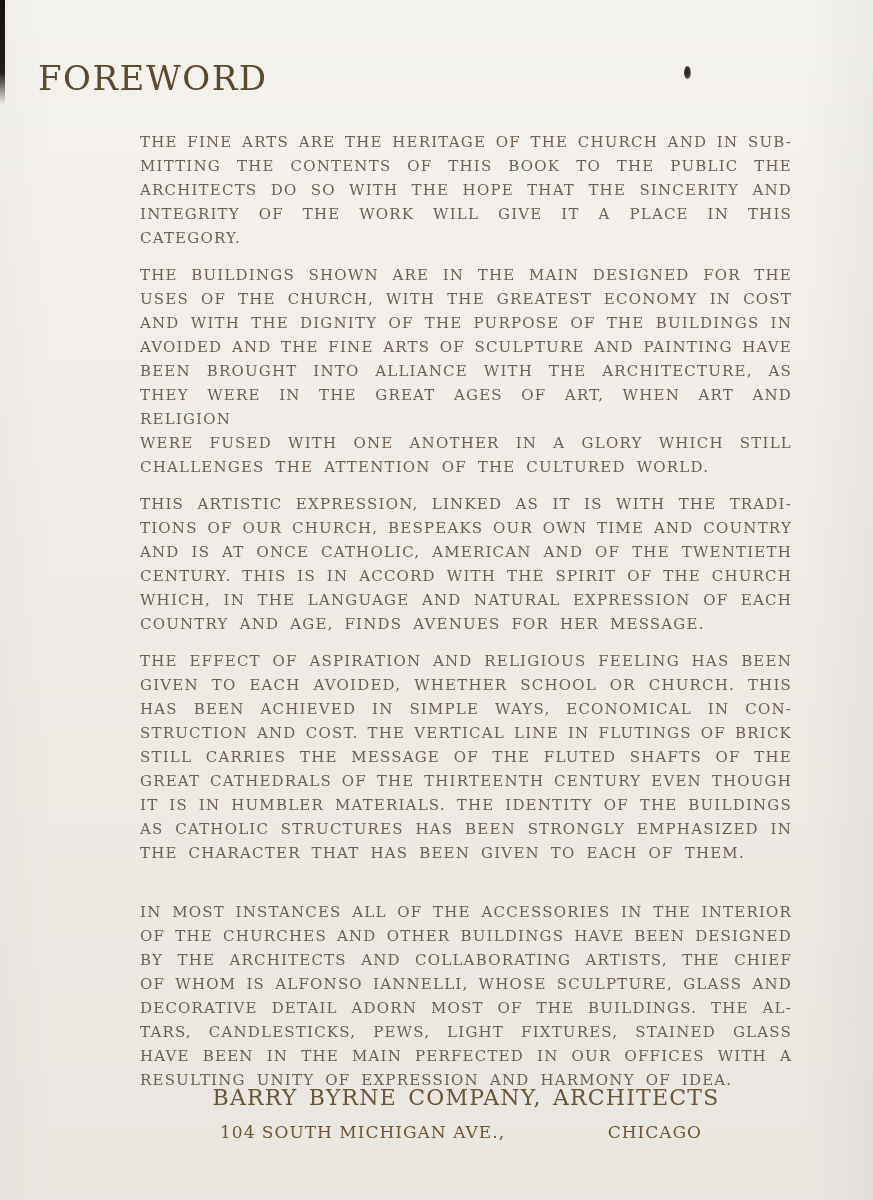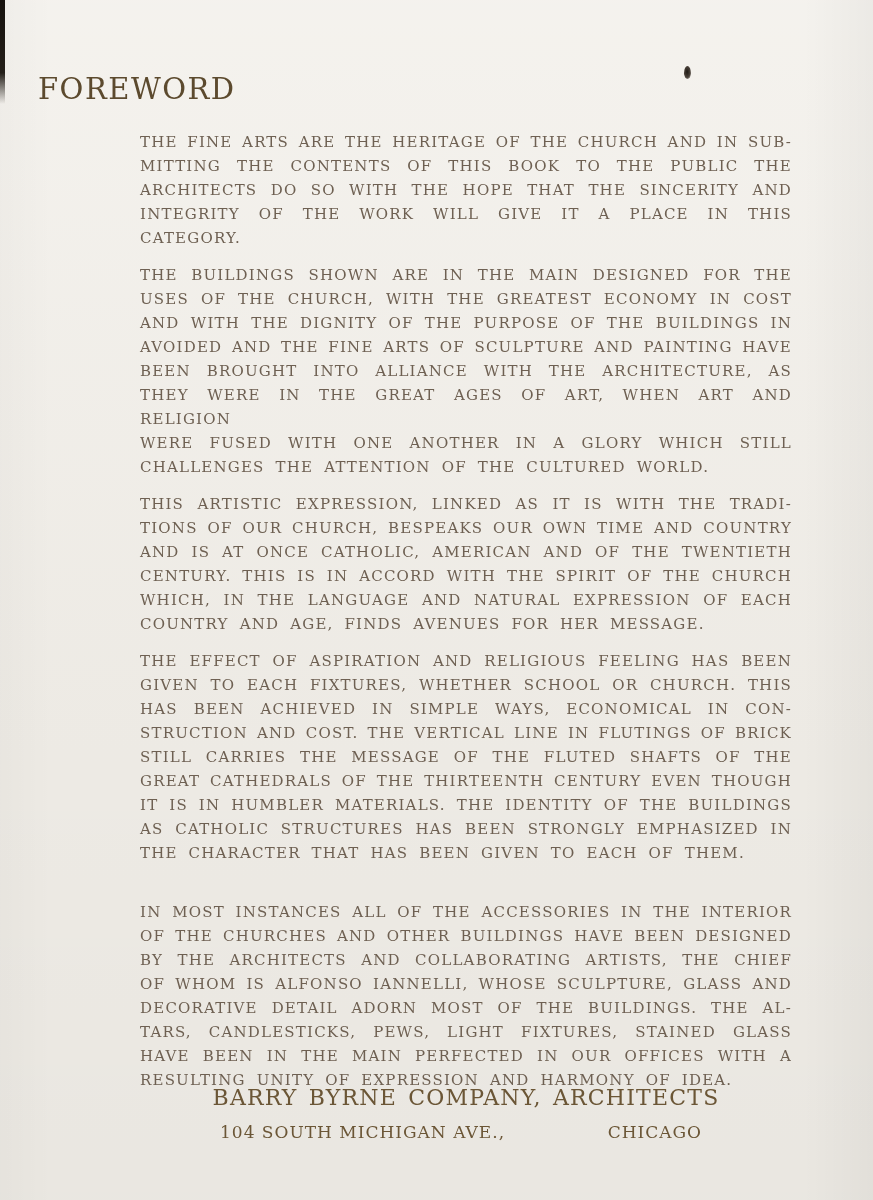--- a/index.html
+++ b/index.html
@@ -32,23 +32,23 @@
     left: 684px;
     top: 66px;
     width: 7px;
     height: 13px;
     border-radius: 50% 50% 50% 50% / 55% 55% 45% 45%;
     background: radial-gradient(ellipse at 45% 45%, #1f1a15 0%, #4a4139 55%, rgba(90,80,70,0) 100%);
   }
   .title {
     position: absolute;
     left: 38px;
-    top: 72px;
+    top: 58px;
     margin: 0;
-    font-size: 29px;
+    font-size: 34px;
     font-weight: 500;
     letter-spacing: 1.5px;
     color: var(--title-color, #5c4a2e);
   }
   .body-text {
     position: absolute;
     left: 140px;
     top: 130px;
     width: 652px;
     color: var(--body-color, #6e6052);
@@ -122,21 +122,21 @@
       <div class="paragraph">
         <div class="line">THIS ARTISTIC EXPRESSION, LINKED AS IT IS WITH THE TRADI-</div>
         <div class="line">TIONS OF OUR CHURCH, BESPEAKS OUR OWN TIME AND COUNTRY</div>
         <div class="line">AND IS AT ONCE CATHOLIC, AMERICAN AND OF THE TWENTIETH</div>
         <div class="line">CENTURY. THIS IS IN ACCORD WITH THE SPIRIT OF THE CHURCH</div>
         <div class="line">WHICH, IN THE LANGUAGE AND NATURAL EXPRESSION OF EACH</div>
         <div class="line last">COUNTRY AND AGE, FINDS AVENUES FOR HER MESSAGE.</div>
       </div>
       <div class="paragraph">
         <div class="line">THE EFFECT OF ASPIRATION AND RELIGIOUS FEELING HAS BEEN</div>
-        <div class="line">GIVEN TO EACH FIXTURES, WHETHER SCHOOL OR CHURCH. THIS</div>
+        <div class="line">GIVEN TO EACH AVOIDED, WHETHER SCHOOL OR CHURCH. THIS</div>
         <div class="line">HAS BEEN ACHIEVED IN SIMPLE WAYS, ECONOMICAL IN CON-</div>
         <div class="line">STRUCTION AND COST. THE VERTICAL LINE IN FLUTINGS OF BRICK</div>
         <div class="line">STILL CARRIES THE MESSAGE OF THE FLUTED SHAFTS OF THE</div>
         <div class="line">GREAT CATHEDRALS OF THE THIRTEENTH CENTURY EVEN THOUGH</div>
         <div class="line">IT IS IN HUMBLER MATERIALS. THE IDENTITY OF THE BUILDINGS</div>
         <div class="line">AS CATHOLIC STRUCTURES HAS BEEN STRONGLY EMPHASIZED IN</div>
         <div class="line last">THE CHARACTER THAT HAS BEEN GIVEN TO EACH OF THEM.</div>
       </div>
       <div class="paragraph">
         <div class="line">IN MOST INSTANCES ALL OF THE ACCESSORIES IN THE INTERIOR</div>

